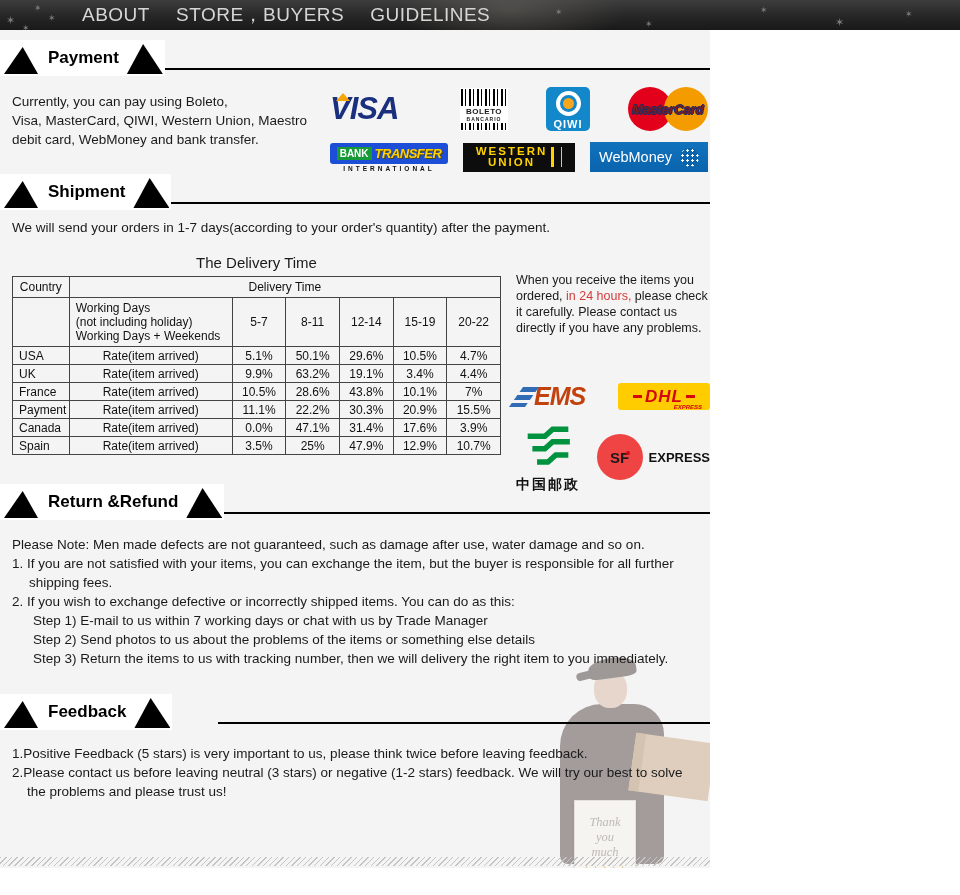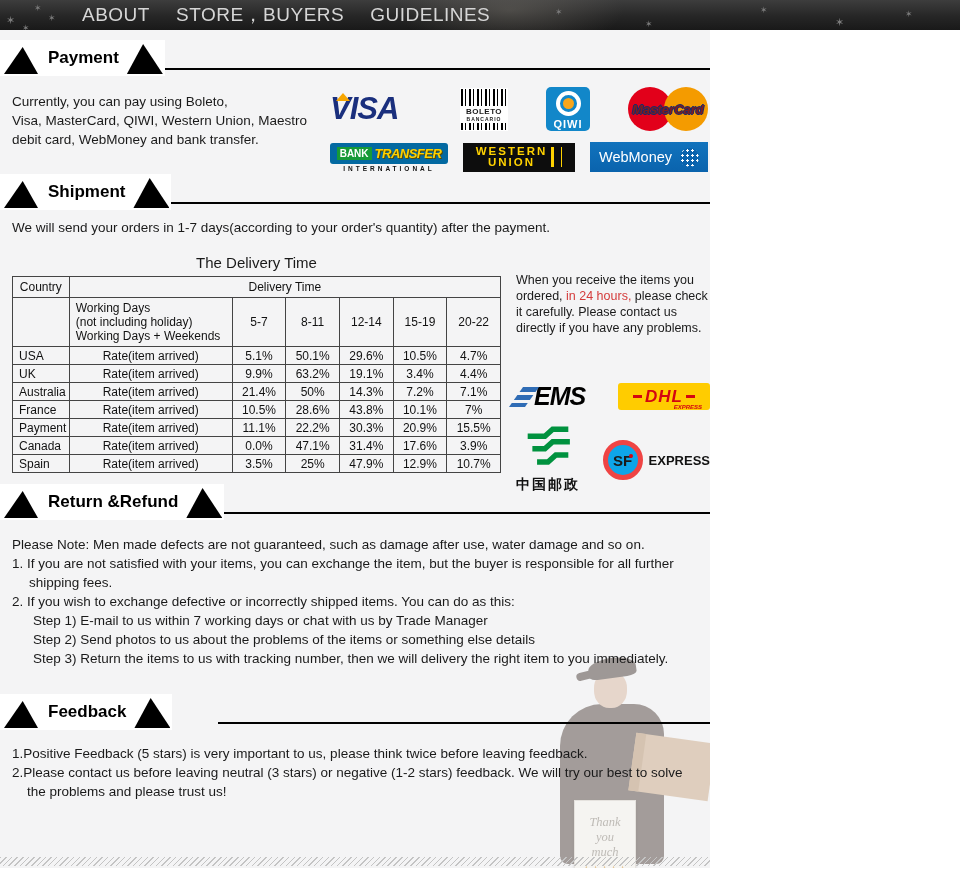--- a/index.html
+++ b/index.html
@@ -58,21 +58,21 @@
 
   .mc { position:relative; width:80px; height:48px; }
   .mc-c { position:absolute; top:2px; width:44px; height:44px; border-radius:50%; }
   .mc-red { left:0; background:#e2001a; }
   .mc-org { right:0; background:#f49b00; }
   .mc-word { position:absolute; left:0; top:17px; width:80px; text-align:center;
     font-style:italic; font-weight:bold; font-size:13px; color:#7f1d1d;
     text-shadow:-1px 0 #1a2a6c, 1px 0 #1a2a6c, 0 -1px #1a2a6c, 0 1px #1a2a6c; }
 
   .bt { width:118px; text-align:center; }
-  .bt-box { background:#0369a1; border-radius:3px; display:flex; align-items:center; justify-content:center; gap:3px; height:21px; padding:0 3px; }
+  .bt-box { background:#1d4ed8; border-radius:3px; display:flex; align-items:center; justify-content:center; gap:3px; height:21px; padding:0 3px; }
   .bt-bank { background:#169a37; color:#fff; font-weight:bold; font-size:10px; padding:1px 3px; }
   .bt-transfer { color:#ffd100; font-weight:bold; font-style:italic; font-size:13px;
     text-shadow:1px 1px 0 #5a4a00; letter-spacing:-.5px; }
   .bt-intl { font-size:6.5px; font-weight:bold; letter-spacing:3px; color:#111; margin-top:1px; }
 
   .wu { width:112px; height:29px; background:#0d0d0d; display:flex; align-items:center; justify-content:center; gap:4px; }
   .wu-lines { text-align:center; color:#ffd200; font-weight:bold; font-size:11.5px;
     line-height:11px; letter-spacing:2px; }
   .wu-bars { width:7px; height:20px; border-left:3px solid #ffd200; border-right:1.5px solid #ffd200; }
 
@@ -97,34 +97,34 @@
 
   .notice { position:absolute; left:516px; top:242px; width:192px; font-size:12.5px; line-height:16px; z-index:2; }
   .notice .hl { color:#d43b3b; }
   .carriers-r1 { position:absolute; left:516px; top:352px; width:194px; display:flex; align-items:center; justify-content:space-between; z-index:2; }
   .carriers-r2 { position:absolute; left:516px; top:396px; width:194px; display:flex; align-items:flex-end; justify-content:space-between; z-index:2; }
 
   .ems { display:flex; align-items:center; }
   .ems-wing { width:16px; height:20px; margin-right:2px;
     background:repeating-linear-gradient(180deg,#2f6cb5 0 5px,transparent 5px 8px);
     transform:skewX(-35deg); }
-  .ems-word { color:#000000; font-size:25px; font-weight:bold; font-style:italic; letter-spacing:-1px; }
+  .ems-word { color:#c2410c; font-size:25px; font-weight:bold; font-style:italic; letter-spacing:-1px; }
 
   .dhl { position:relative; width:92px; height:27px; background:#ffcc00; border-radius:3px;
     display:flex; align-items:center; justify-content:center; gap:3px; }
   .dhl-dash { width:9px; height:3px; background:#d40511; }
   .dhl-word { color:#d40511; font-weight:bold; font-style:italic; font-size:17px; letter-spacing:1px; }
   .dhl-sub { position:absolute; right:8px; bottom:0px; color:#d40511; font-style:italic; font-size:6px; font-weight:bold; }
 
   .cpost { text-align:center; }
   .cpost-word { font-size:14px; font-weight:bold; letter-spacing:2px; color:#111; margin-top:2px; }
 
   .sf { display:flex; align-items:center; gap:6px; margin-bottom:14px; }
-  .sf-ring { position:relative; width:30px; height:30px; border:5px solid #ef4444; border-radius:50%;
-    background:#0ea5e9; display:flex; align-items:center; justify-content:center; }
+  .sf-ring { position:relative; width:30px; height:30px; border:8px solid #ef4444; border-radius:50%;
+    background:#ef4444; display:flex; align-items:center; justify-content:center; }
   .sf-letters { font-size:15px; font-weight:bold; color:#1a1a1a; letter-spacing:0; }
   .sf-dot { position:absolute; right:5px; top:9px; width:4px; height:4px; background:#d40511; border-radius:50%; }
   .sf-word { font-size:13px; font-weight:bold; color:#111; }
 
   
   .return-body { position:absolute; left:12px; top:505px; width:695px; font-size:13.5px; line-height:19px; z-index:2; }
   .hang { padding-left:17px; text-indent:-17px; }
   .step { padding-left:21px; }
   .fb-body { position:absolute; left:12px; top:714px; width:692px; font-size:13.5px; line-height:19px; z-index:2; }
   .fb-hang { padding-left:15px; text-indent:-15px; }
@@ -283,29 +283,20 @@
         <tr>
           <td class="c-country">UK</td>
           <td class="c-rate">Rate(item arrived)</td>
           <td class="c-val">9.9%</td>
           <td class="c-val">63.2%</td>
           <td class="c-val">19.1%</td>
           <td class="c-val">3.4%</td>
           <td class="c-val">4.4%</td>
         </tr>
         <tr>
-          <td class="c-country">Australia</td>
-          <td class="c-rate">Rate(item arrived)</td>
-          <td class="c-val">21.4%</td>
-          <td class="c-val">50%</td>
-          <td class="c-val">14.3%</td>
-          <td class="c-val">7.2%</td>
-          <td class="c-val">7.1%</td>
-        </tr>
-        <tr>
           <td class="c-country">France</td>
           <td class="c-rate">Rate(item arrived)</td>
           <td class="c-val">10.5%</td>
           <td class="c-val">28.6%</td>
           <td class="c-val">43.8%</td>
           <td class="c-val">10.1%</td>
           <td class="c-val">7%</td>
         </tr>
         <tr>
           <td class="c-country">Payment</td>

